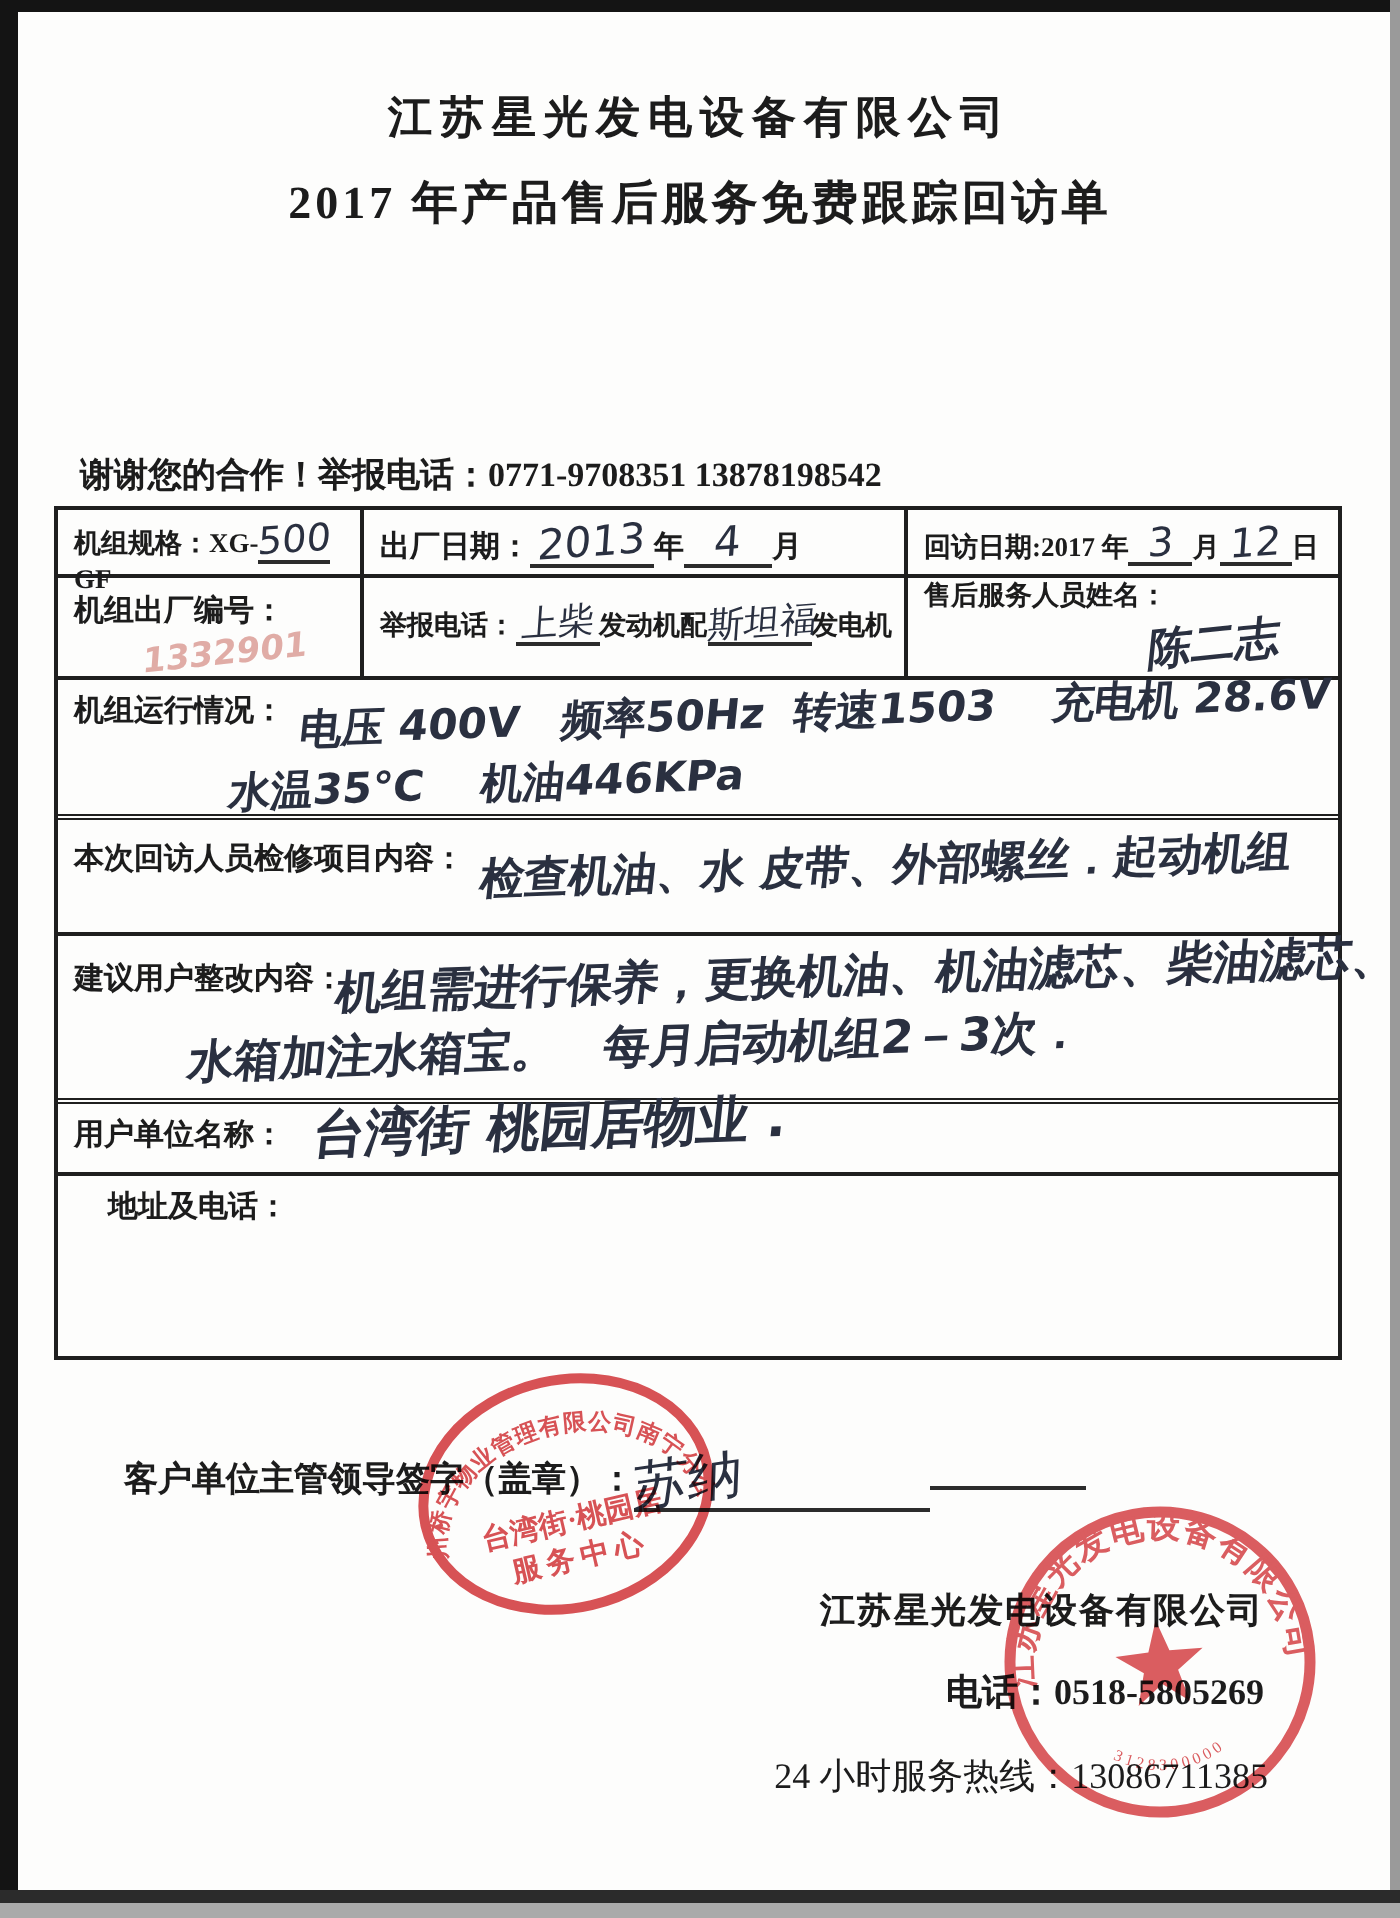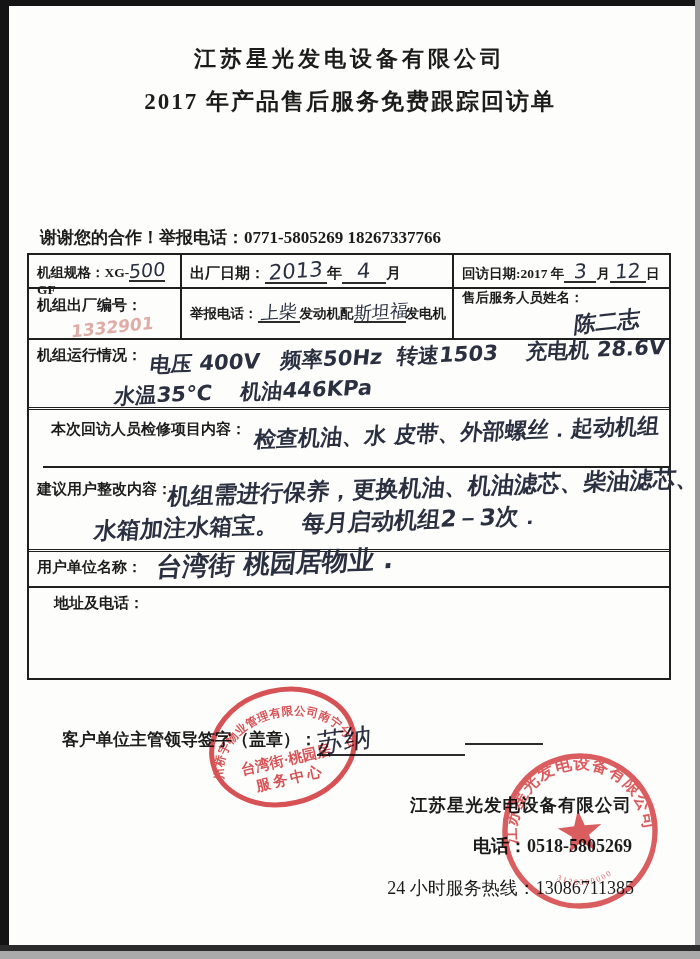--- a/index.html
+++ b/index.html
@@ -23,21 +23,21 @@
             font-size:17px; font-weight:600; line-height:31px; text-indent:2em;
             text-align:justify; letter-spacing:0.5px; }
   .thanks { position:absolute; top:226px; left:40px; font-size:17px; font-weight:600; }
 
   
   .tbl { position:absolute; left:27px; top:253px; width:644px; height:427px;
          border:2px solid #1f1f1f; display:flex; flex-direction:column; z-index:1;}
   .row { position:relative; display:flex; border-bottom:2px solid #1f1f1f; }
   .row:last-child { border-bottom:none; }
   .row.thick { border-bottom:3px double #1f1f1f; }
-  .r1{height:34px;} .r2{height:51px;} .r3{height:70px;} .r4{height:58px;margin-left:14px;}
+  .r1{height:34px;} .r2{height:51px;} .r3{height:70px;} .r4{height:58px;}
   .r5{height:84px;} .r6{height:66px;} .r7{height:36px;} .r8{flex:1;padding-left:17px;}
   .cell { position:relative; padding:6px 6px 0 8px; font-size:15px; font-weight:700; }
   .cw1 { width:151px; } .cw2 { width:272px; border-left:2px solid #1f1f1f; }
   .cw3 { flex:1; border-left:2px solid #1f1f1f; }
   .full { flex:1; }
   .lbl { font-weight:700; }
   .sm  { font-size:13.5px; }
 
   
   .u  { display:inline-block; border-bottom:2px solid #2c2c2c; text-align:center;
@@ -73,21 +73,21 @@
 <body>
 
 <div class="page">
   <div class="frame-left"></div>
   <div class="frame-top"></div>
   <div class="frame-right"></div>
   <div class="frame-bottom"></div>
 
   <div class="title1">江苏星光发电设备有限公司</div>
   <div class="title2">2017 年产品售后服务免费跟踪回访单</div>
-  <div class="thanks">谢谢您的合作！举报电话：0771-5805269  18267337766</div>
+  <div class="thanks">谢谢您的合作！举报电话：0771-9708351  13878198542</div>
 
   <div class="tbl">
 
     <div class="row r1">
       <div class="cell cw1 sm">
         <span class="lbl">机组规格：XG-</span><span class="u" style="width:36px"><span class="hw" style="font-size:19px">500</span></span><span class="lbl">GF</span>
       </div>
       <div class="cell cw2">
         <span class="lbl">出厂日期：</span><span class="u" style="width:62px"><span class="hw" style="font-size:21px">2013</span></span><span class="lbl">年</span><span class="u" style="width:44px"><span class="hw" style="font-size:21px">4</span></span><span class="lbl">月</span>
       </div>

